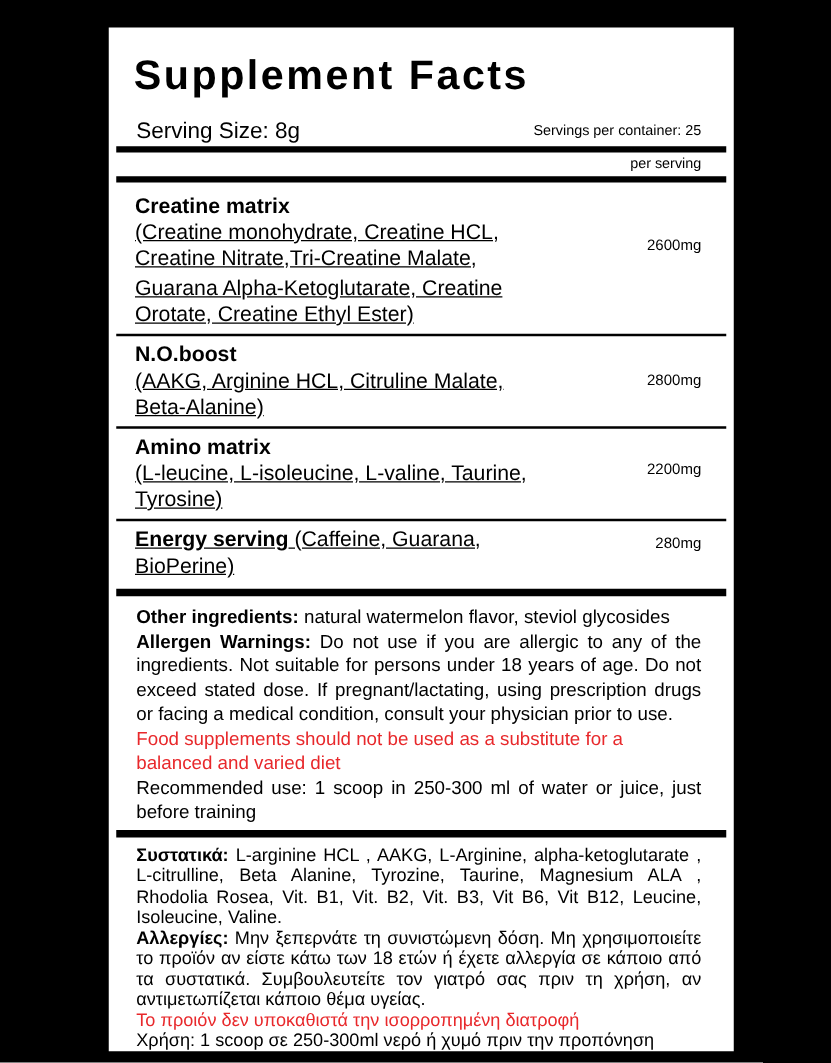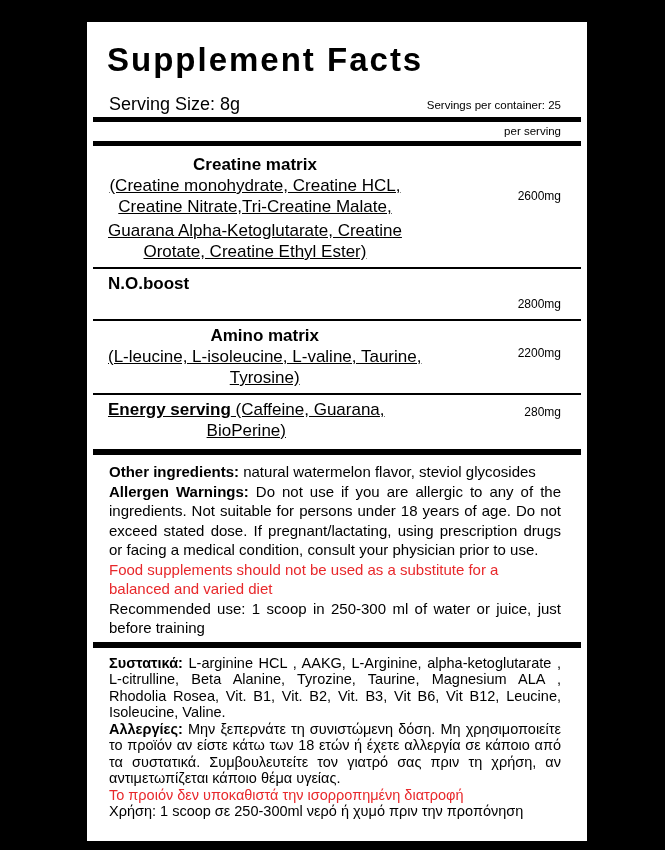--- a/index.html
+++ b/index.html
@@ -46,21 +46,21 @@
     background:var(--ink);
     margin:3px 6px 0 6px;
   }
   .bar.heavy{height:6px;}
   .per-serving{
     text-align:right;
     font-size:11.5px;
     line-height:14px;
     margin:2px 26px 2px 0;
   }
-  .sections{margin:4px 6px 0 6px;text-align:center;}
+  .sections{margin:4px 6px 0 6px;}
   .section{
     display:flex;
     justify-content:space-between;
     padding:4px 20px 5px 15px;
   }
   .section.divided{border-bottom:2.5px solid var(--ink);}
   .sec-left{max-width:375px;}
   .sec-name{
     font-size:17px;
     font-weight:bold;
@@ -129,20 +129,22 @@
 Creatine Nitrate,Tri-Creatine Malate,</p>
         <p class="sec-ing gap">Guarana Alpha-Ketoglutarate, Creatine
 Orotate, Creatine Ethyl Ester)</p>
       </div>
       <div class="amount amt-0">2600mg</div>
     </div>
 
     <div class="section divided">
       <div class="sec-left">
         <p class="sec-name">N.O.boost</p>
+        <p class="sec-ing">(AAKG, Arginine HCL, Citruline Malate,
+Beta-Alanine)</p>
       </div>
       <div class="amount amt-1">2800mg</div>
     </div>
 
     <div class="section divided">
       <div class="sec-left">
         <p class="sec-name">Amino matrix</p>
         <p class="sec-ing">(L-leucine, L-isoleucine, L-valine, Taurine,
 Tyrosine)</p>
       </div>

